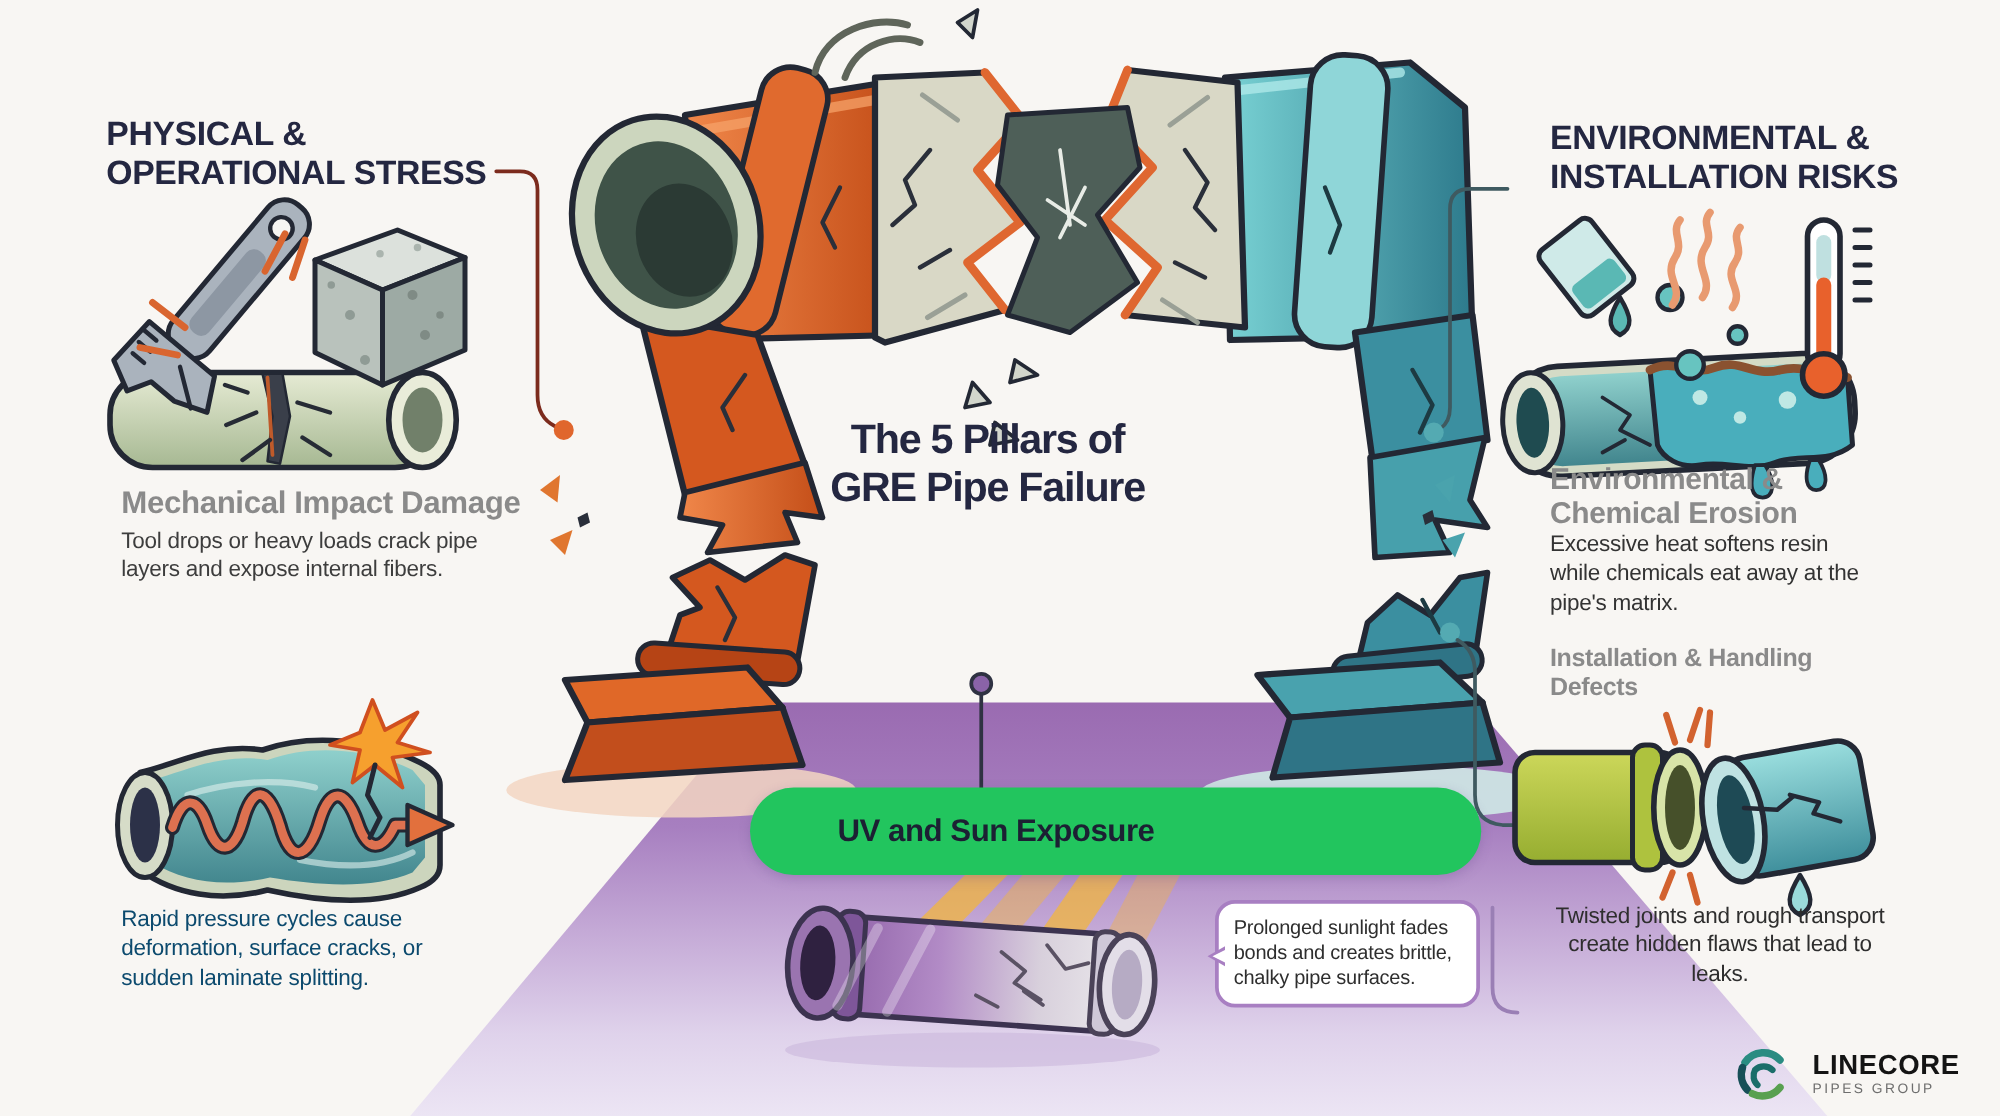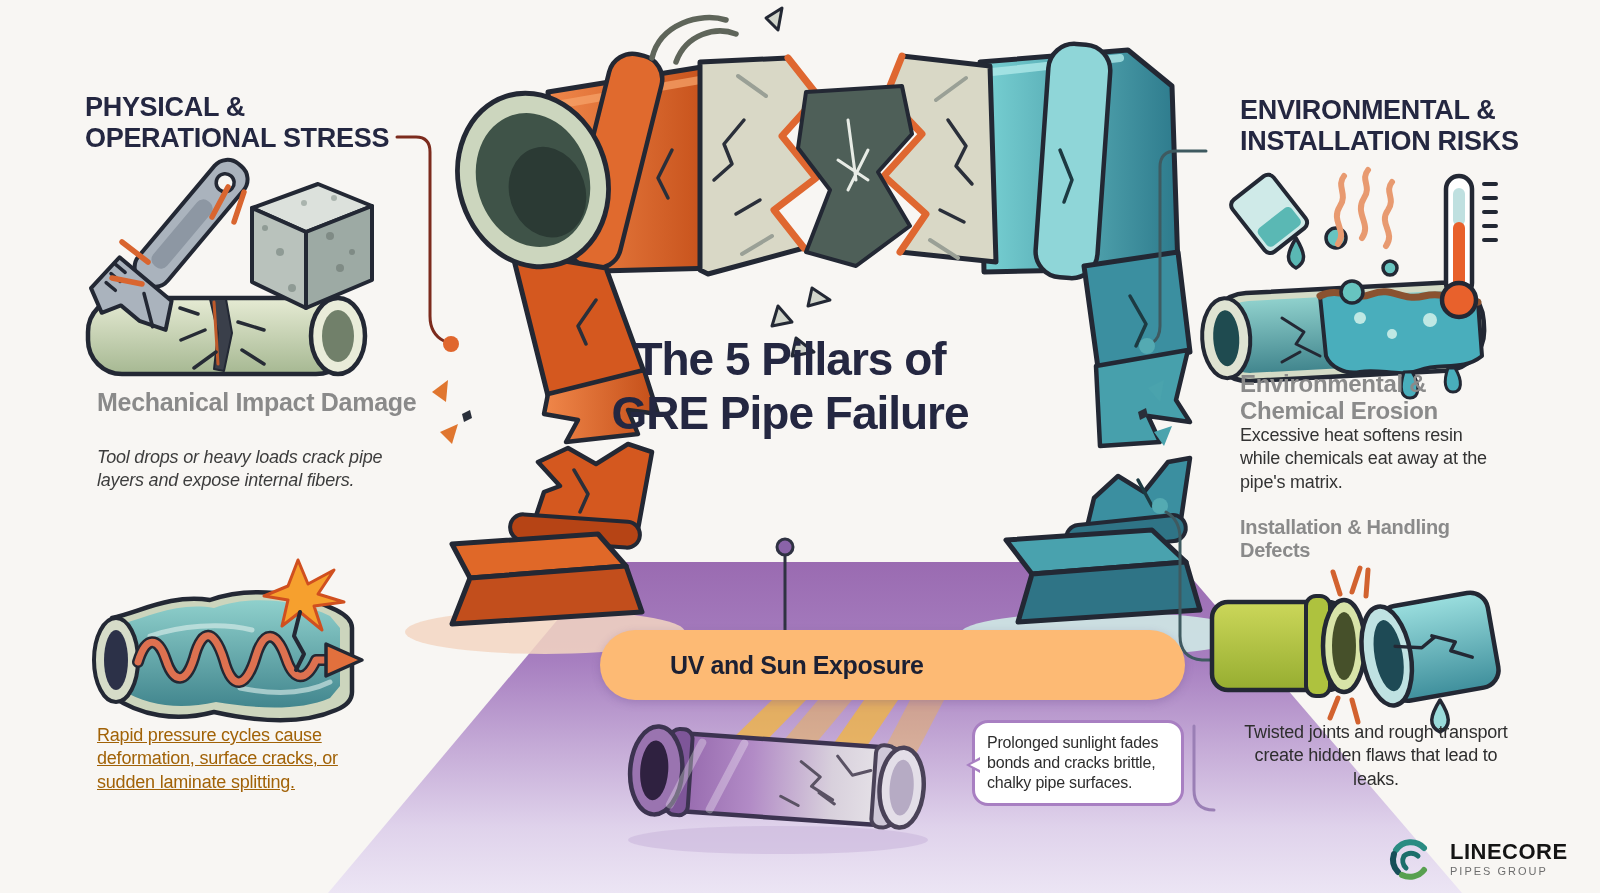--- a/index.html
+++ b/index.html
@@ -17,31 +17,31 @@
   .sec-title.right{left:1240px;top:95px;width:310px;}
   .gray-head{
     font-weight:700;color:#8a8a8a;letter-spacing:-0.3px;line-height:1.14;
   }
   .h-impact{left:97px;top:388px;width:340px;font-size:25px;}
   .h-erosion{left:1240px;top:370px;width:235px;font-size:24px;}
   .h-install{left:1240px;top:516px;width:215px;font-size:20px;}
   .body-txt{
     font-size:18px;line-height:1.3;color:#3d3d3d;letter-spacing:-0.2px;
   }
-  .b-impact{left:97px;top:446px;width:300px;font-style:italic;}
+  .b-impact{left:97px;top:421px;width:300px;}
   .b-erosion{left:1240px;top:424px;width:252px;color:#333;}
-  .b-pressure{left:97px;top:724px;width:288px;color:#a16207;text-decoration:underline;}
+  .b-pressure{left:97px;top:724px;width:288px;color:#0c4a6e;}
   .b-install{left:1240px;top:721px;width:272px;color:#2e2e2e;text-align:center;}
   .main-title{
     left:520px;top:332px;width:540px;text-align:center;
-    font-weight:800;font-size:46px;line-height:1.18;color:#242741;letter-spacing:-1px;
+    font-weight:800;font-size:33px;line-height:1.18;color:#242741;letter-spacing:-1px;
   }
   .uv-banner{
     left:600px;top:630px;width:585px;height:70px;border-radius:36px;
-    background:#fdba74;box-shadow:0 3px 9px rgba(105,75,140,.28);
+    background:#22c55e;box-shadow:0 3px 9px rgba(105,75,140,.28);
     display:flex;align-items:center;
   }
   .uv-banner span{
     margin-left:70px;font-weight:700;font-size:25px;color:#1c2033;letter-spacing:-0.4px;
   }
   .callout{
     left:972px;top:720px;width:182px;background:#ffffff;
     border:3px solid #a87fc2;border-radius:16px;padding:10px 12px;
     font-size:16px;line-height:1.26;color:#2e2e2e;letter-spacing:-0.2px;
   }
@@ -333,21 +333,21 @@
 
 <div class="abs gray-head h-erosion">Environmental &amp; Chemical Erosion</div>
 <div class="abs body-txt b-erosion">Excessive heat softens resin while chemicals eat away at the pipe's matrix.</div>
 <div class="abs gray-head h-install">Installation &amp; Handling Defects</div>
 <div class="abs body-txt b-install">Twisted joints and rough transport create hidden flaws that lead to leaks.</div>
 
 <div class="abs uv-banner">
   <span>UV and Sun Exposure</span>
 </div>
 
-<div class="abs callout">Prolonged sunlight fades bonds and cracks brittle, chalky pipe surfaces.</div>
+<div class="abs callout">Prolonged sunlight fades bonds and creates brittle, chalky pipe surfaces.</div>
 
 <div class="abs brand">
   <svg class="mark" viewBox="0 0 46 46">
     <path d="M38,12 A18,18 0 0 0 10,14" fill="none" stroke="#2a8c82" stroke-width="6" stroke-linecap="round"></path>
     <path d="M8,18 A18,18 0 0 0 12,36" fill="none" stroke="#174f58" stroke-width="6" stroke-linecap="round"></path>
     <path d="M16,39 A18,18 0 0 0 38,34" fill="none" stroke="#58a050" stroke-width="6" stroke-linecap="round"></path>
     <path d="M32,20 A10,10 0 0 0 18,20 A10,10 0 0 0 20,32" fill="none" stroke="#1b6e6a" stroke-width="5" stroke-linecap="round"></path>
   </svg>
   <div>
     <div class="name">LINECORE</div>

